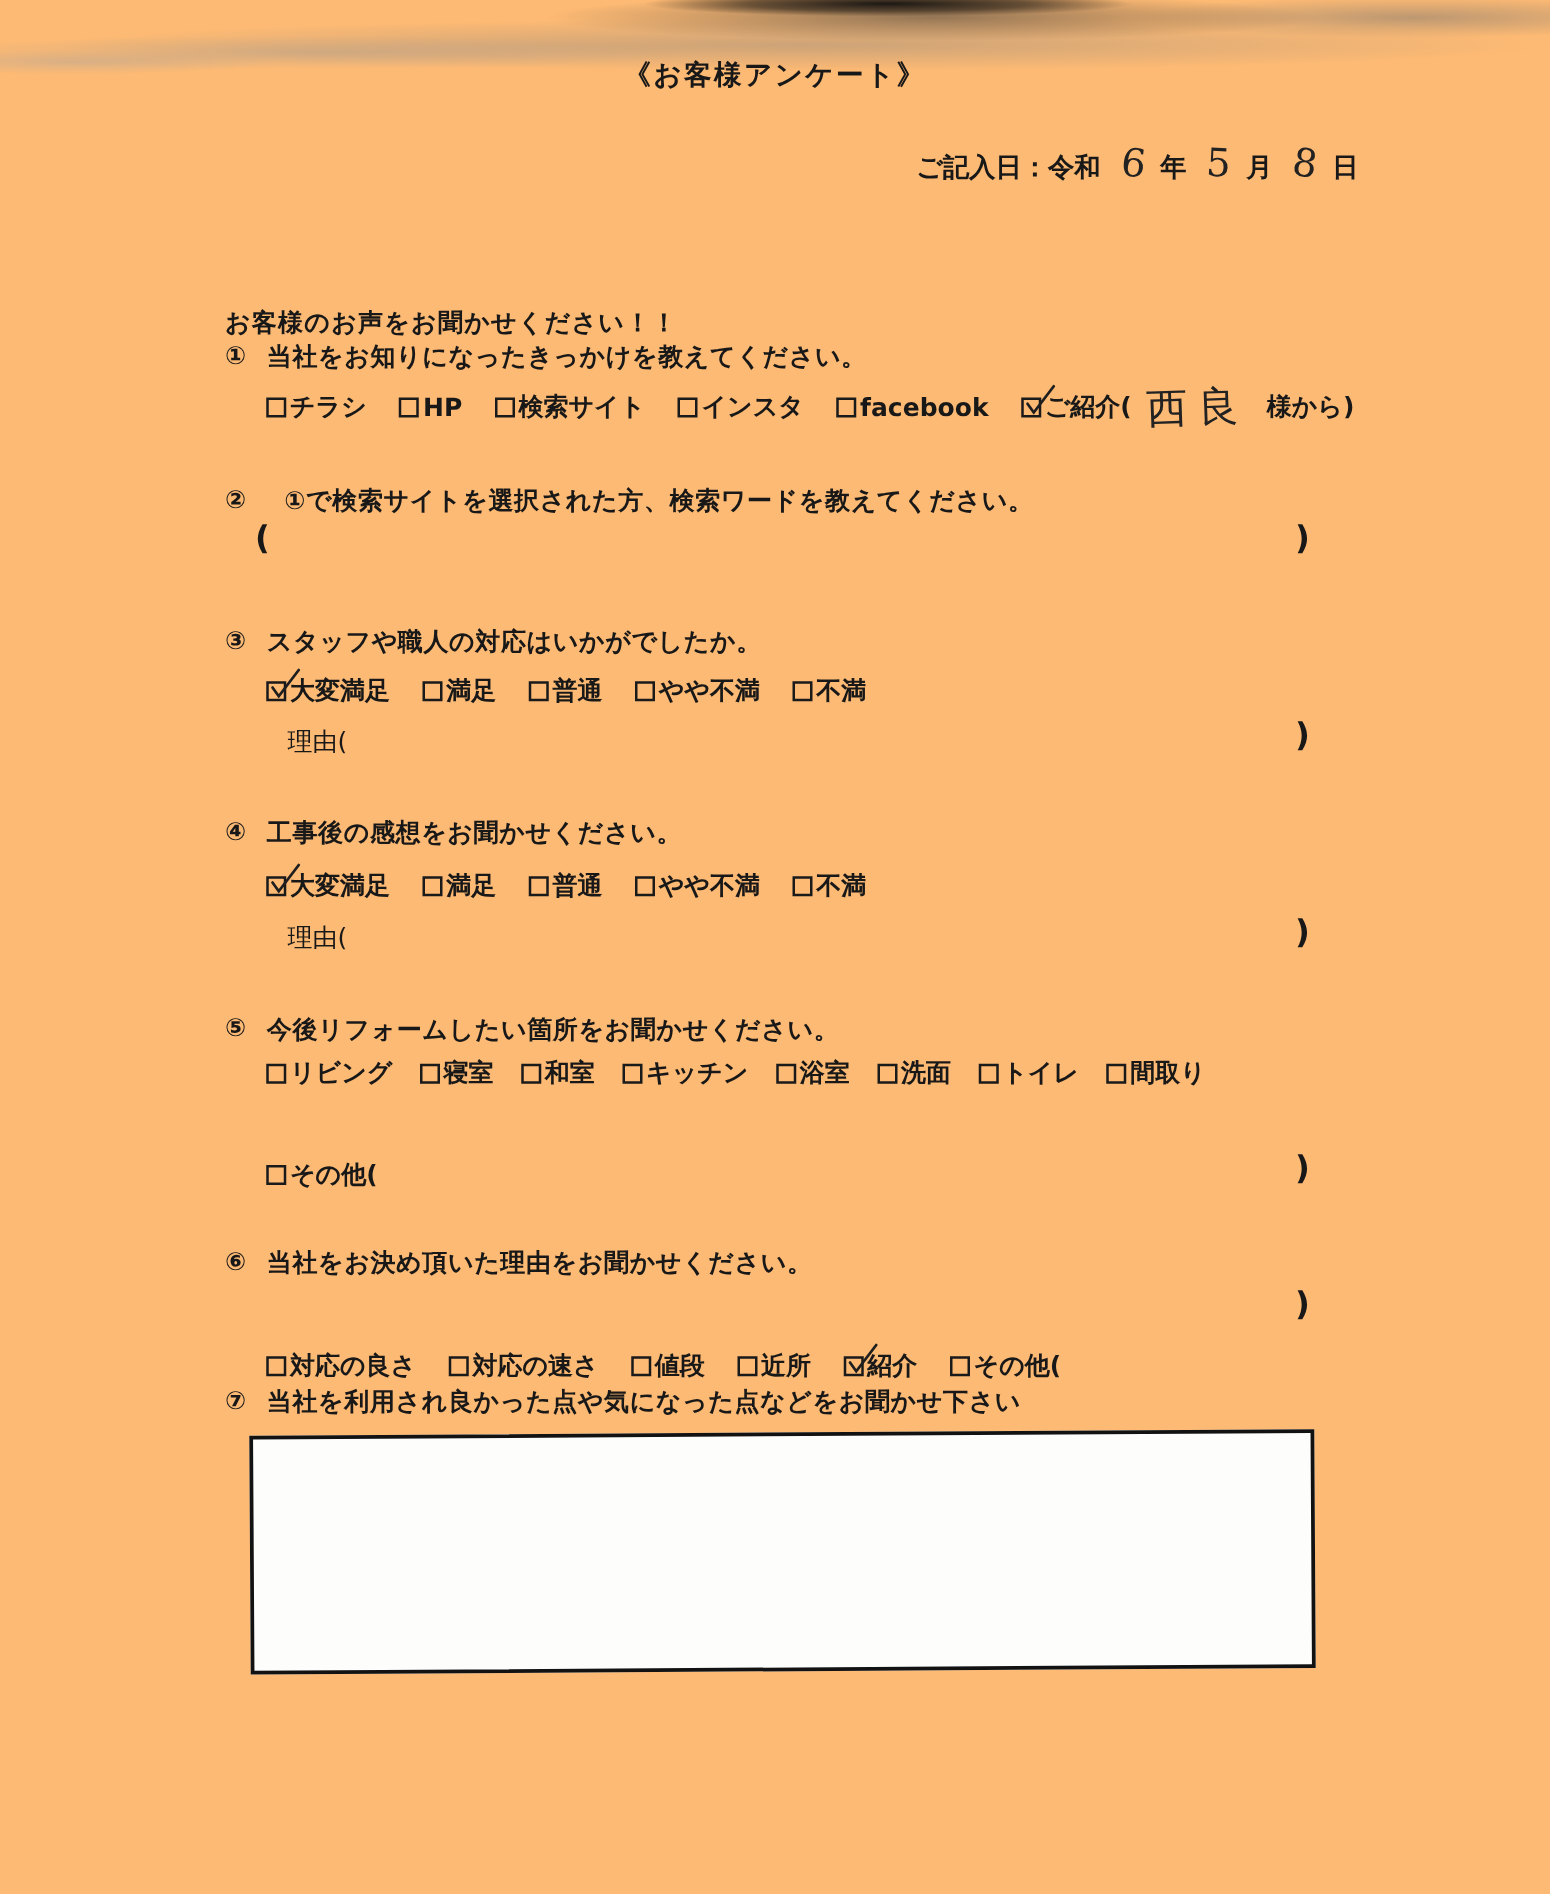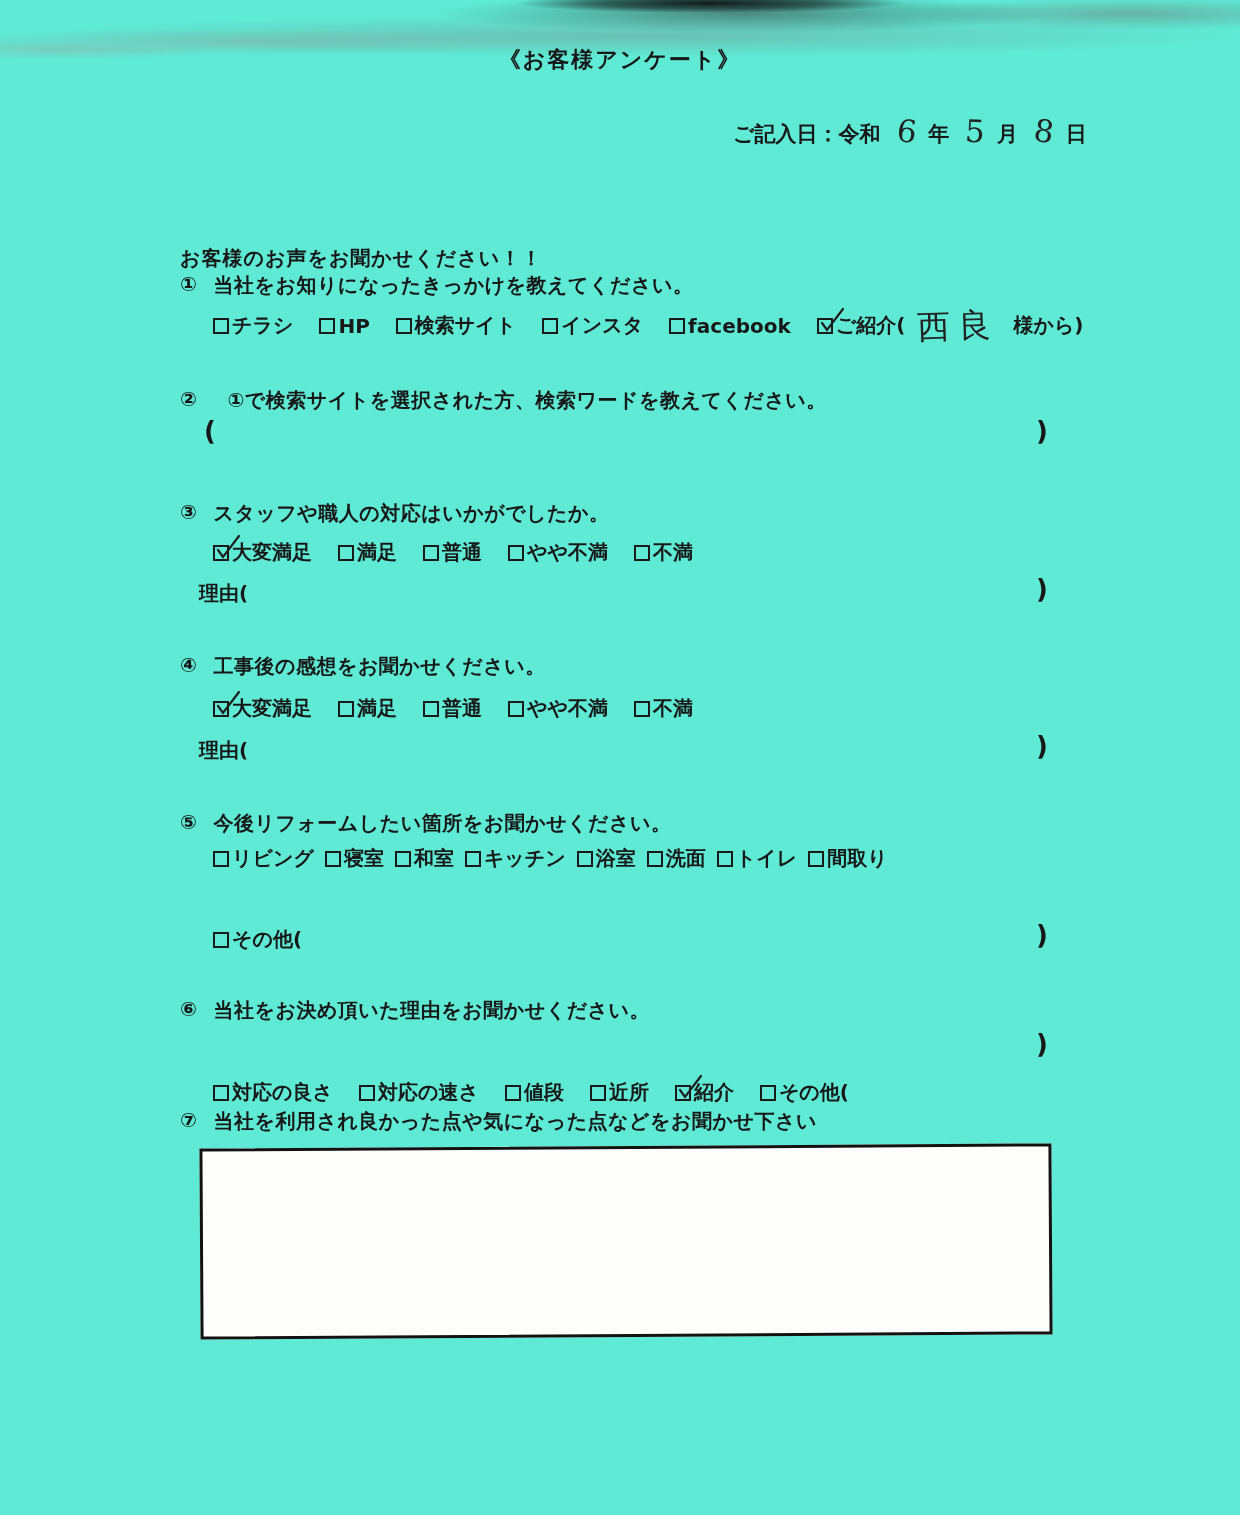--- a/index.html
+++ b/index.html
@@ -2,21 +2,21 @@
 <html><head>
 <meta charset="utf-8">
 <style>
   * { box-sizing: border-box; }
   html,body { margin:0; padding:0; background:#d9d9d9; }
   .page {
     position: relative;
     width: 1240px;
     height: 1515px;
     margin: 0 auto;
-    background: #5eead4;
+    background: #fdba74;
     font-family: "DejaVu Sans", "Liberation Sans", sans-serif;
     color: #181818;
     overflow: hidden;
   }
   
   .scan-shadow {
     position: absolute; left:0; top:0; width:100%; height:110px;
     pointer-events:none;
     background:
       radial-gradient(ellipse 250px 13px at 710px 3px, rgba(12,12,12,0.92) 0%, rgba(12,12,12,0.55) 45%, rgba(12,12,12,0) 78%),
@@ -60,21 +60,21 @@
     border:2.5px solid #1a1a1a; margin-right:3px; background:transparent;
   }
   .check {
     position:absolute; left:-3px; top:-13px; width:30px; height:30px;
     overflow:visible; pointer-events:none;
   }
   .paren {
     position:absolute; font-size:26px; font-weight:700;
   }
   .reason {
-    position:absolute; left:199px; font-size:20px; font-weight:700;
+    position:absolute; left:230px; font-size:20px; font-weight:400;
   }
   .hw-name {
     display:inline-block; font-size:33px; letter-spacing:8px;
     margin:0 14px 0 12px; transform:rotate(-2deg); line-height:20px;
   }
   .answer-box {
     position:absolute; left:200px; top:1146px; width:852px; height:191px;
     border:3.5px solid #121212; background:#fdfdfc;
     transform:rotate(-0.35deg);
   }
@@ -206,21 +206,21 @@
       <span>不満</span>
     </span>
   </div>
   <span class="reason" style="top:737px;">理由(</span>
   <span class="paren" style="top:731px; left:1036px;">)</span>
 
   <div class="q-head" style="top:810px;">
     <span>⑤</span>
     <span>今後リフォームしたい箇所をお聞かせください。</span>
   </div>
-  <div class="opt-row" style="top:845px; gap:11px;">
+  <div class="opt-row" style="top:845px; gap:22px;">
     <span class="opt">
       <span class="cb"></span>
       <span>リビング</span>
     </span>
     <span class="opt">
       <span class="cb"></span>
       <span>寝室</span>
     </span>
     <span class="opt">
       <span class="cb"></span>

